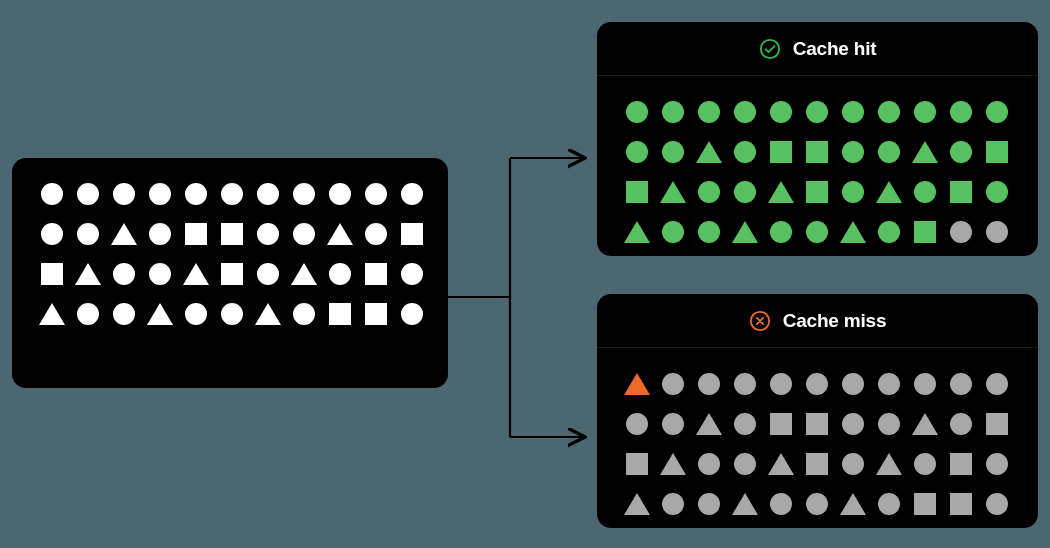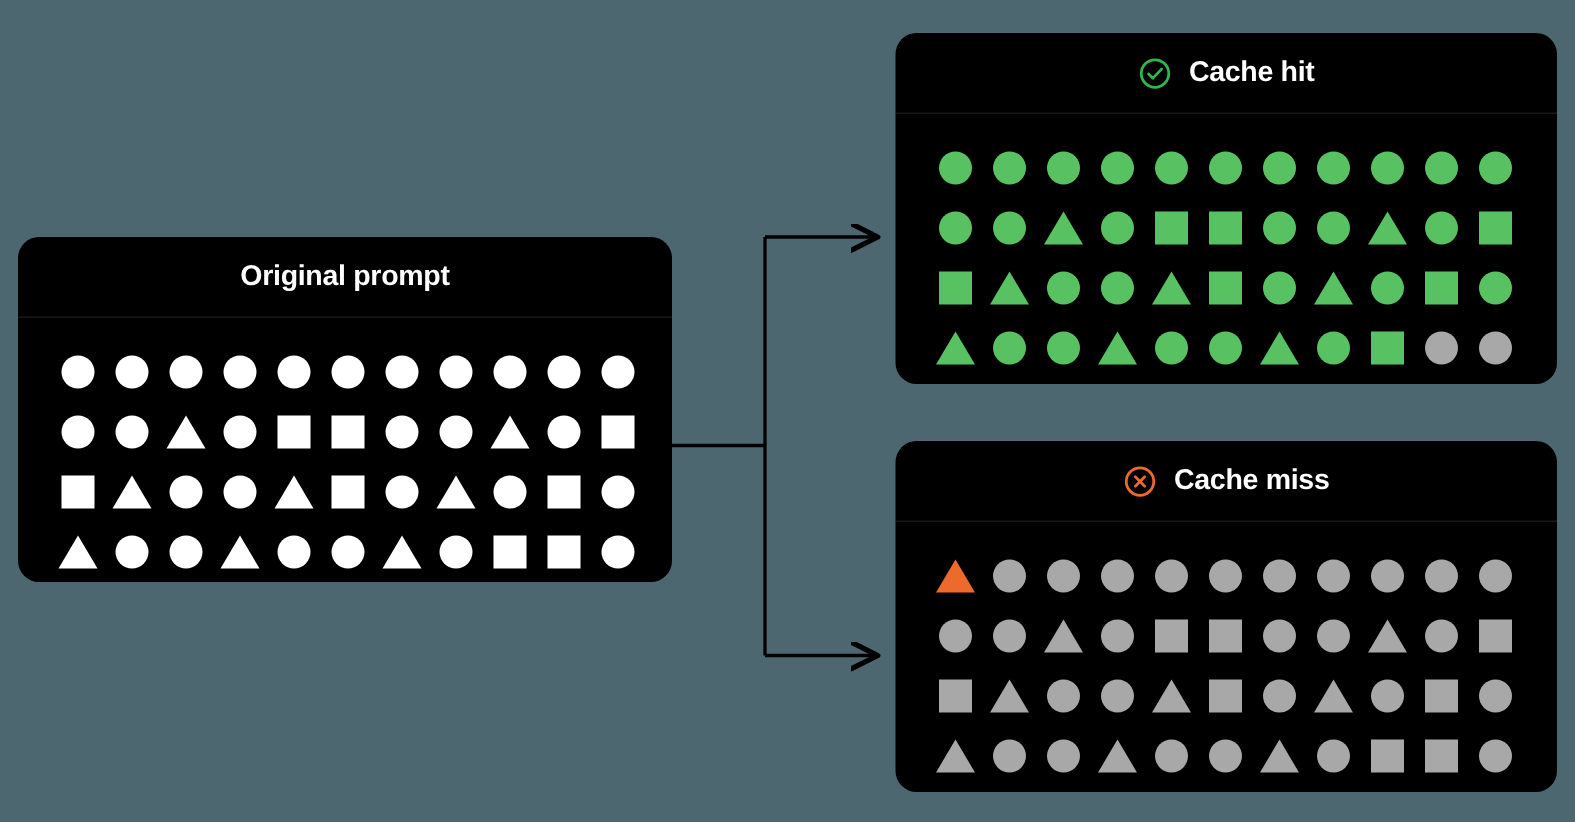--- a/index.html
+++ b/index.html
@@ -132,23 +132,20 @@
     <path d="M448,297 L510,297" fill="none" stroke="#000000" stroke-width="2.2"></path>
 
     <path d="M510,158 L510,437" fill="none" stroke="#000000" stroke-width="2.2"></path>
 
     <path d="M510,158 L583,158" fill="none" stroke="#000000" stroke-width="2.2" marker-end="url(#arrowhead)"></path>
 
     <path d="M510,437 L583,437" fill="none" stroke="#000000" stroke-width="2.2" marker-end="url(#arrowhead)"></path>
   </svg>
 
   <div class="panel" id="panel-original">
-    <div class="panel-header">
-      <span class="panel-title">Original prompt</span>
-    </div>
     <div class="panel-body">
         <div class="shape-row">
           <div class="shape-cell">
             <span class="sh circle" style="background: rgb(255, 255, 255);"></span>
           </div>
           <div class="shape-cell">
             <span class="sh circle" style="background: rgb(255, 255, 255);"></span>
           </div>
           <div class="shape-cell">
             <span class="sh circle" style="background: rgb(255, 255, 255);"></span>

